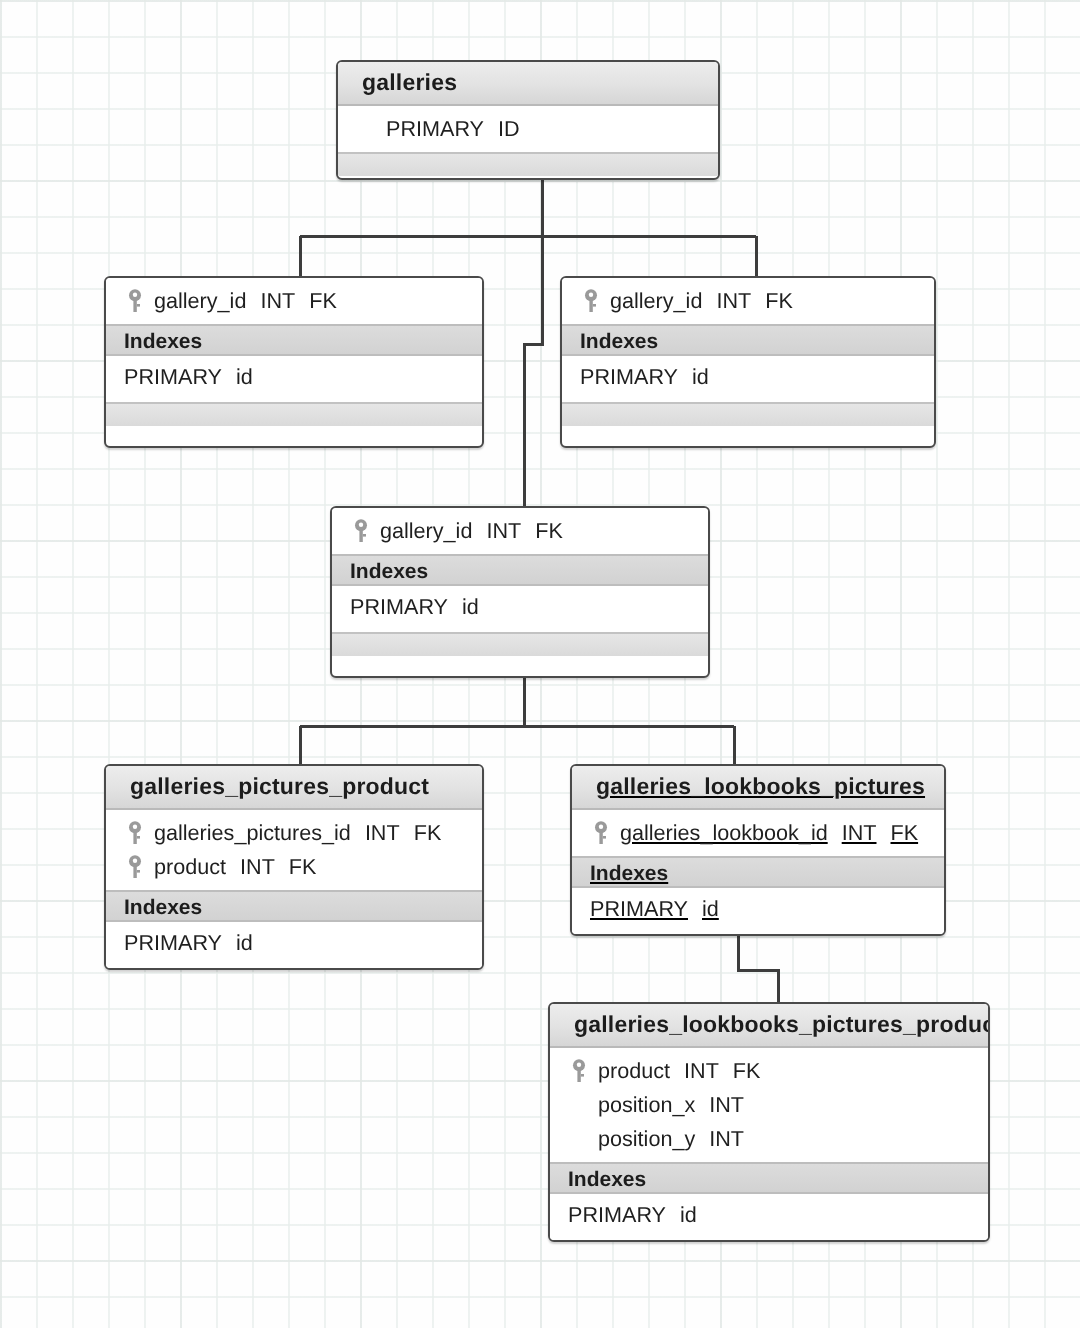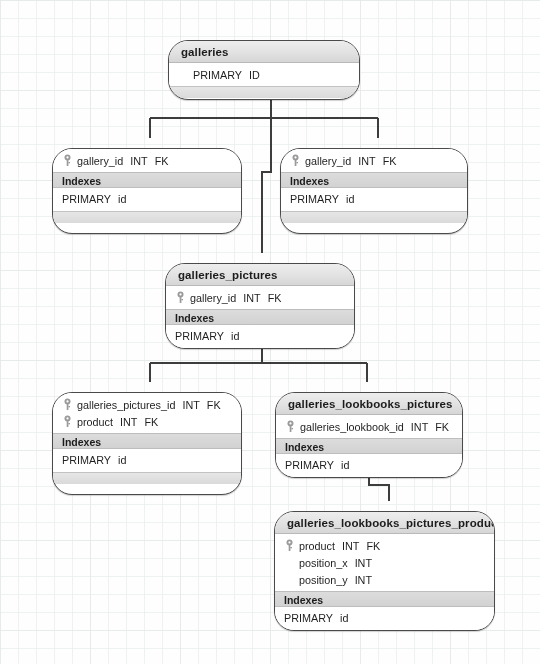--- a/index.html
+++ b/index.html
@@ -40,25 +40,24 @@
     width: 540px;
     height: 664px;
     pointer-events: none;
   }
 
   
   .table-card {
     position: absolute;
     box-sizing: border-box;
     border: 1.4px solid #4a4a4a;
-    border-radius: 20px;
+    border-radius: 3px;
     background: #ffffff;
     overflow: hidden;
     box-shadow: 0 1px 1px rgba(0,0,0,0.18);
-    margin-top: 10px;
   }
   .tbl-header {
     box-sizing: border-box;
     height: 22px;
     line-height: 22px;
     padding: 0 0 0 12px;
     font-size: 11.5px;
     font-weight: bold;
     color: #1c1c1c;
     background: linear-gradient(to bottom, #ededed 0%, #e2e2e2 55%, #d6d6d6 100%);
@@ -212,21 +211,20 @@
     <div class="tbl-index-rows">
       <div class="index-row">
         <span class="index-name">PRIMARY</span>
         <span>id</span>
       </div>
     </div>
     <div class="tbl-footer"></div>
   </div>
 
   <div class="table-card" style="left:165px; top:253px; width:190px; height:86px;">
-    <div class="tbl-header">galleries_pictures</div>
     <div class="tbl-cols">
       <div class="col-row">
         <span class="key-icon">
           <svg viewBox="0 0 11 13" width="11" height="13">
             <circle cx="5.5" cy="3.6" r="3" fill="#9a9a9a"></circle>
             <circle cx="5.5" cy="3.4" r="1.1" fill="#ffffff"></circle>
             <rect x="4.7" y="6" width="1.7" height="6" fill="#9a9a9a"></rect>
             <rect x="6.4" y="8" width="1.6" height="1.3" fill="#9a9a9a"></rect>
           </svg>
         </span>
@@ -239,20 +237,21 @@
     <div class="tbl-index-rows">
       <div class="index-row">
         <span class="index-name">PRIMARY</span>
         <span>id</span>
       </div>
     </div>
     <div class="tbl-footer"></div>
   </div>
 
   <div class="table-card" style="left:52px; top:382px; width:190px; height:103px;">
+    <div class="tbl-header">galleries_pictures_product</div>
     <div class="tbl-cols">
       <div class="col-row">
         <span class="key-icon">
           <svg viewBox="0 0 11 13" width="11" height="13">
             <circle cx="5.5" cy="3.6" r="3" fill="#9a9a9a"></circle>
             <circle cx="5.5" cy="3.4" r="1.1" fill="#ffffff"></circle>
             <rect x="4.7" y="6" width="1.7" height="6" fill="#9a9a9a"></rect>
             <rect x="6.4" y="8" width="1.6" height="1.3" fill="#9a9a9a"></rect>
           </svg>
         </span>
@@ -277,21 +276,21 @@
     <div class="tbl-indexes-label">Indexes</div>
     <div class="tbl-index-rows">
       <div class="index-row">
         <span class="index-name">PRIMARY</span>
         <span>id</span>
       </div>
     </div>
     <div class="tbl-footer"></div>
   </div>
 
-  <div class="table-card" style="left:275px; top:382px; width:188px; height:86px;">
+  <div class="table-card" style="left:285px; top:382px; width:188px; height:86px;text-decoration:underline;">
     <div class="tbl-header">galleries_lookbooks_pictures</div>
     <div class="tbl-cols">
       <div class="col-row">
         <span class="key-icon">
           <svg viewBox="0 0 11 13" width="11" height="13">
             <circle cx="5.5" cy="3.6" r="3" fill="#9a9a9a"></circle>
             <circle cx="5.5" cy="3.4" r="1.1" fill="#ffffff"></circle>
             <rect x="4.7" y="6" width="1.7" height="6" fill="#9a9a9a"></rect>
             <rect x="6.4" y="8" width="1.6" height="1.3" fill="#9a9a9a"></rect>
           </svg>

